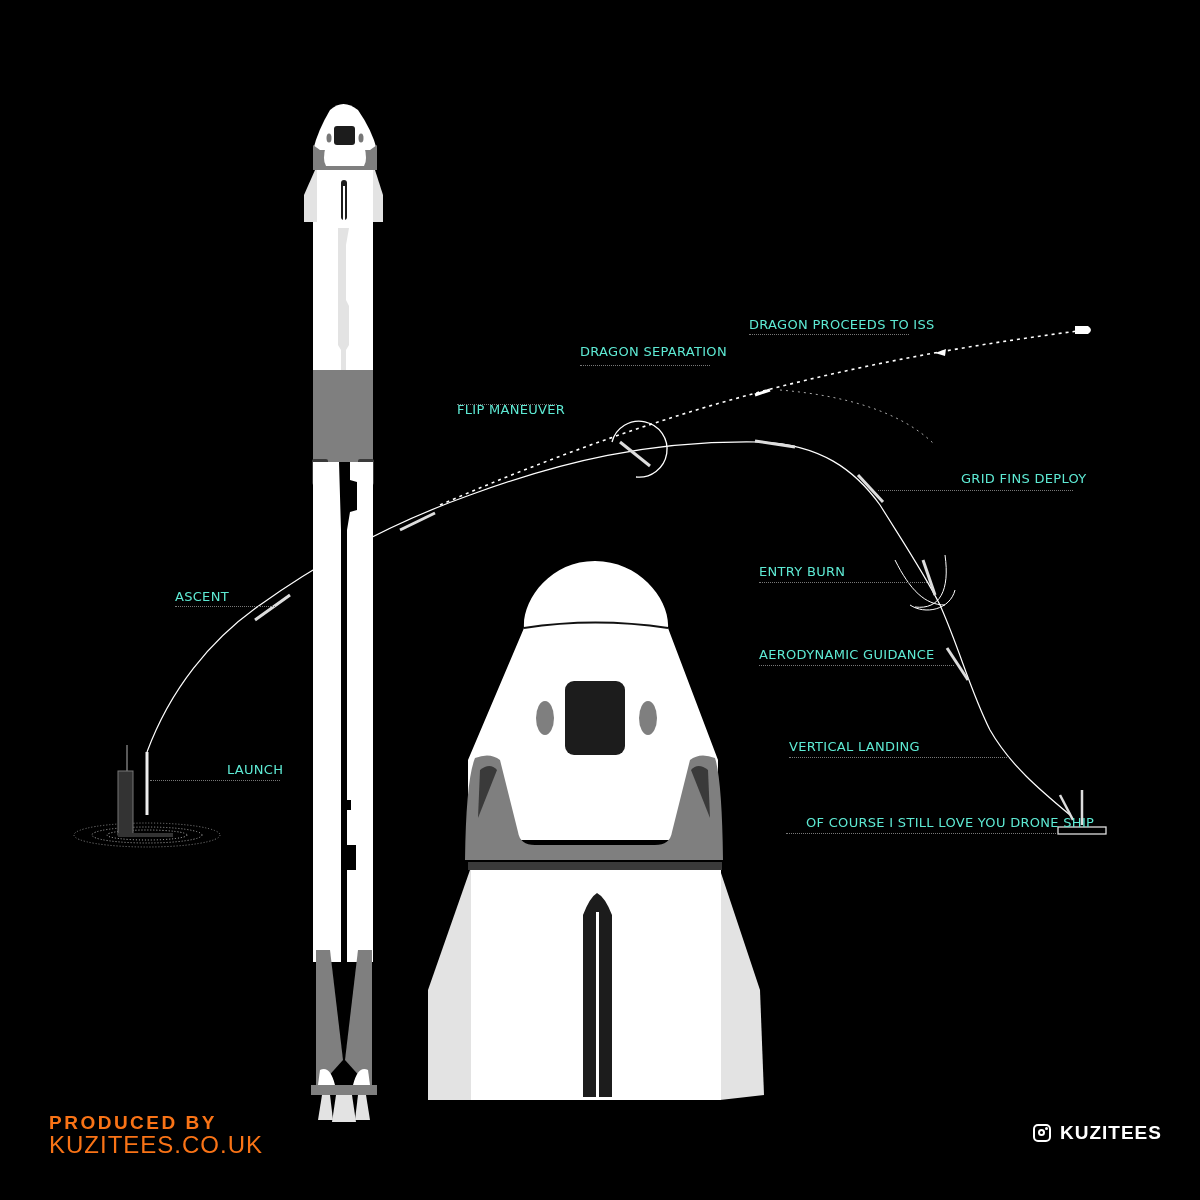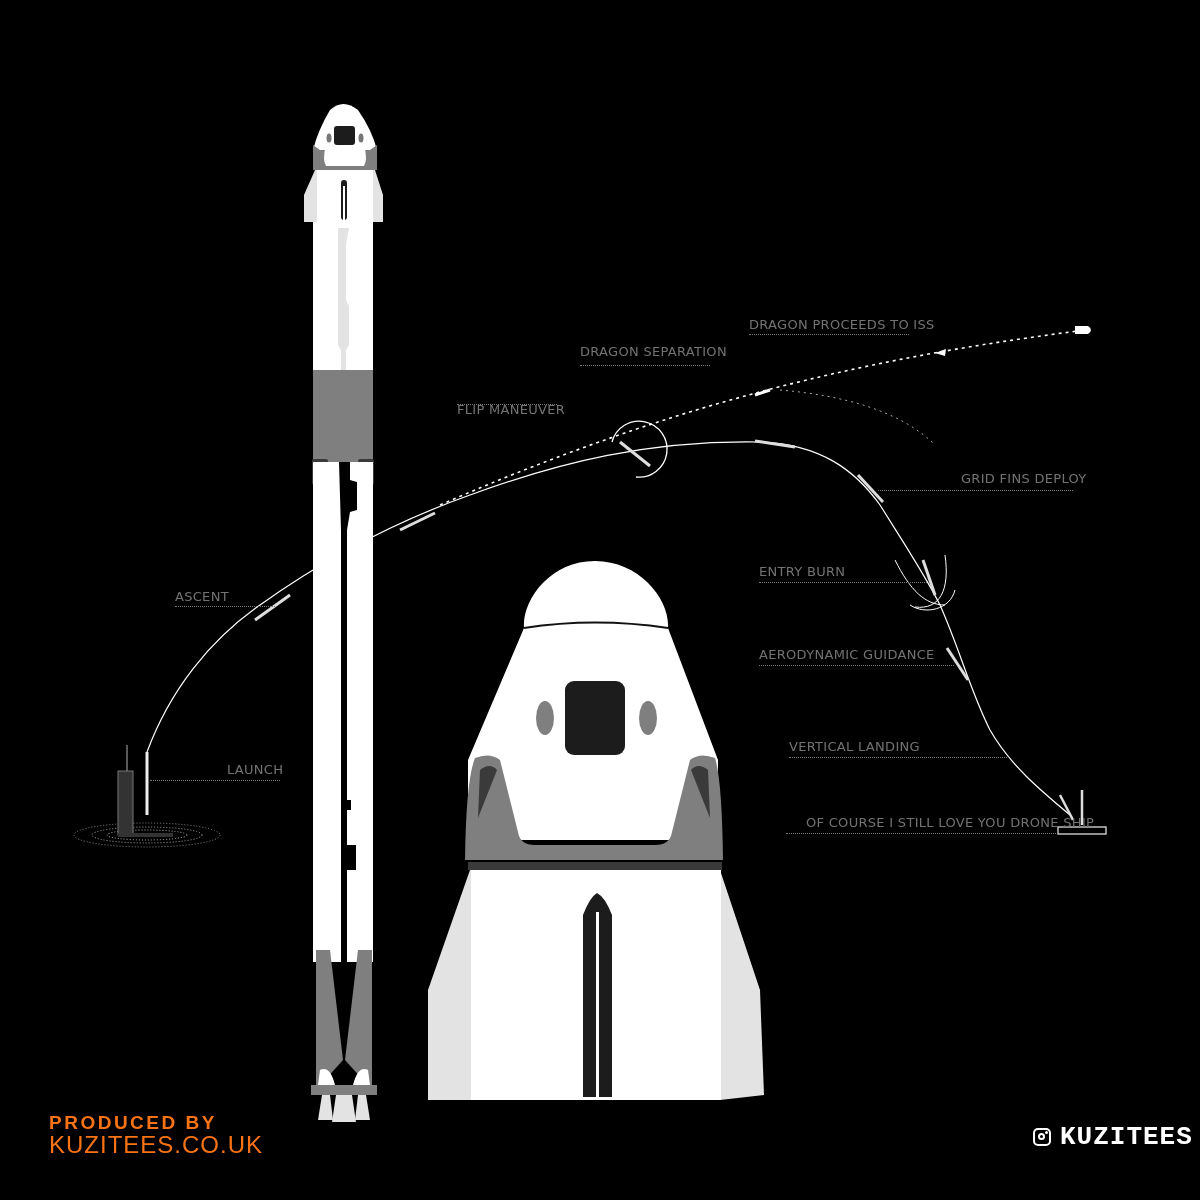--- a/index.html
+++ b/index.html
@@ -1,23 +1,23 @@
 <!DOCTYPE html>
 <html><head>
 <meta charset="utf-8">
 <style>
   html, body { margin:0; padding:0; background:#000; }
   body { width:1200px; height:1200px; position:relative; overflow:hidden; font-family:"DejaVu Sans", sans-serif; }
   svg.scene { position:absolute; left:0; top:0; }
-  .lbl { position:absolute; color:#737373; font-family:"DejaVu Sans", sans-serif; font-size:13px; letter-spacing:0.3px; white-space:nowrap; }
+  .lbl { position:absolute; color:#5eead4; font-family:"DejaVu Sans", sans-serif; font-size:13px; letter-spacing:0.3px; white-space:nowrap; }
   .lbl .u { position:absolute; left:0; height:0; border-top:1px dotted #777; }
   .credit { position:absolute; left:49px; top:1112px; color:#f97316; font-family:"Liberation Sans", sans-serif; }
   .credit .l1 { font-size:19px; font-weight:bold; letter-spacing:2.5px; line-height:22px; }
   .credit .l2 { font-size:24px; letter-spacing:1px; line-height:22px; }
-  .insta { position:absolute; left:1033px; top:1122px; display:flex; align-items:center; gap:9px; color:#fff; font-family:Liberation Mono, monospace; font-weight:bold; font-size:26px; letter-spacing:1px; }
+  .insta { position:absolute; left:1033px; top:1122px; display:flex; align-items:center; gap:9px; color:#fff; font-family:Liberation Sans, sans-serif; font-weight:bold; font-size:19px; letter-spacing:1px; }
   .insta .ic { width:18px; height:18px; border:2.5px solid #fff; border-radius:5px; position:relative; box-sizing:border-box; }
   .insta .ic::before { content:""; position:absolute; left:3px; top:3px; width:7px; height:7px; border:2px solid #fff; border-radius:50%; box-sizing:border-box; }
   .insta .ic::after { content:""; position:absolute; right:1px; top:1px; width:3px; height:3px; background:#fff; border-radius:50%; }
 </style>
 </head>
 <body>
 
 <svg class="scene" width="1200" height="1200" viewBox="0 0 1200 1200">
 
   <g fill="none">

